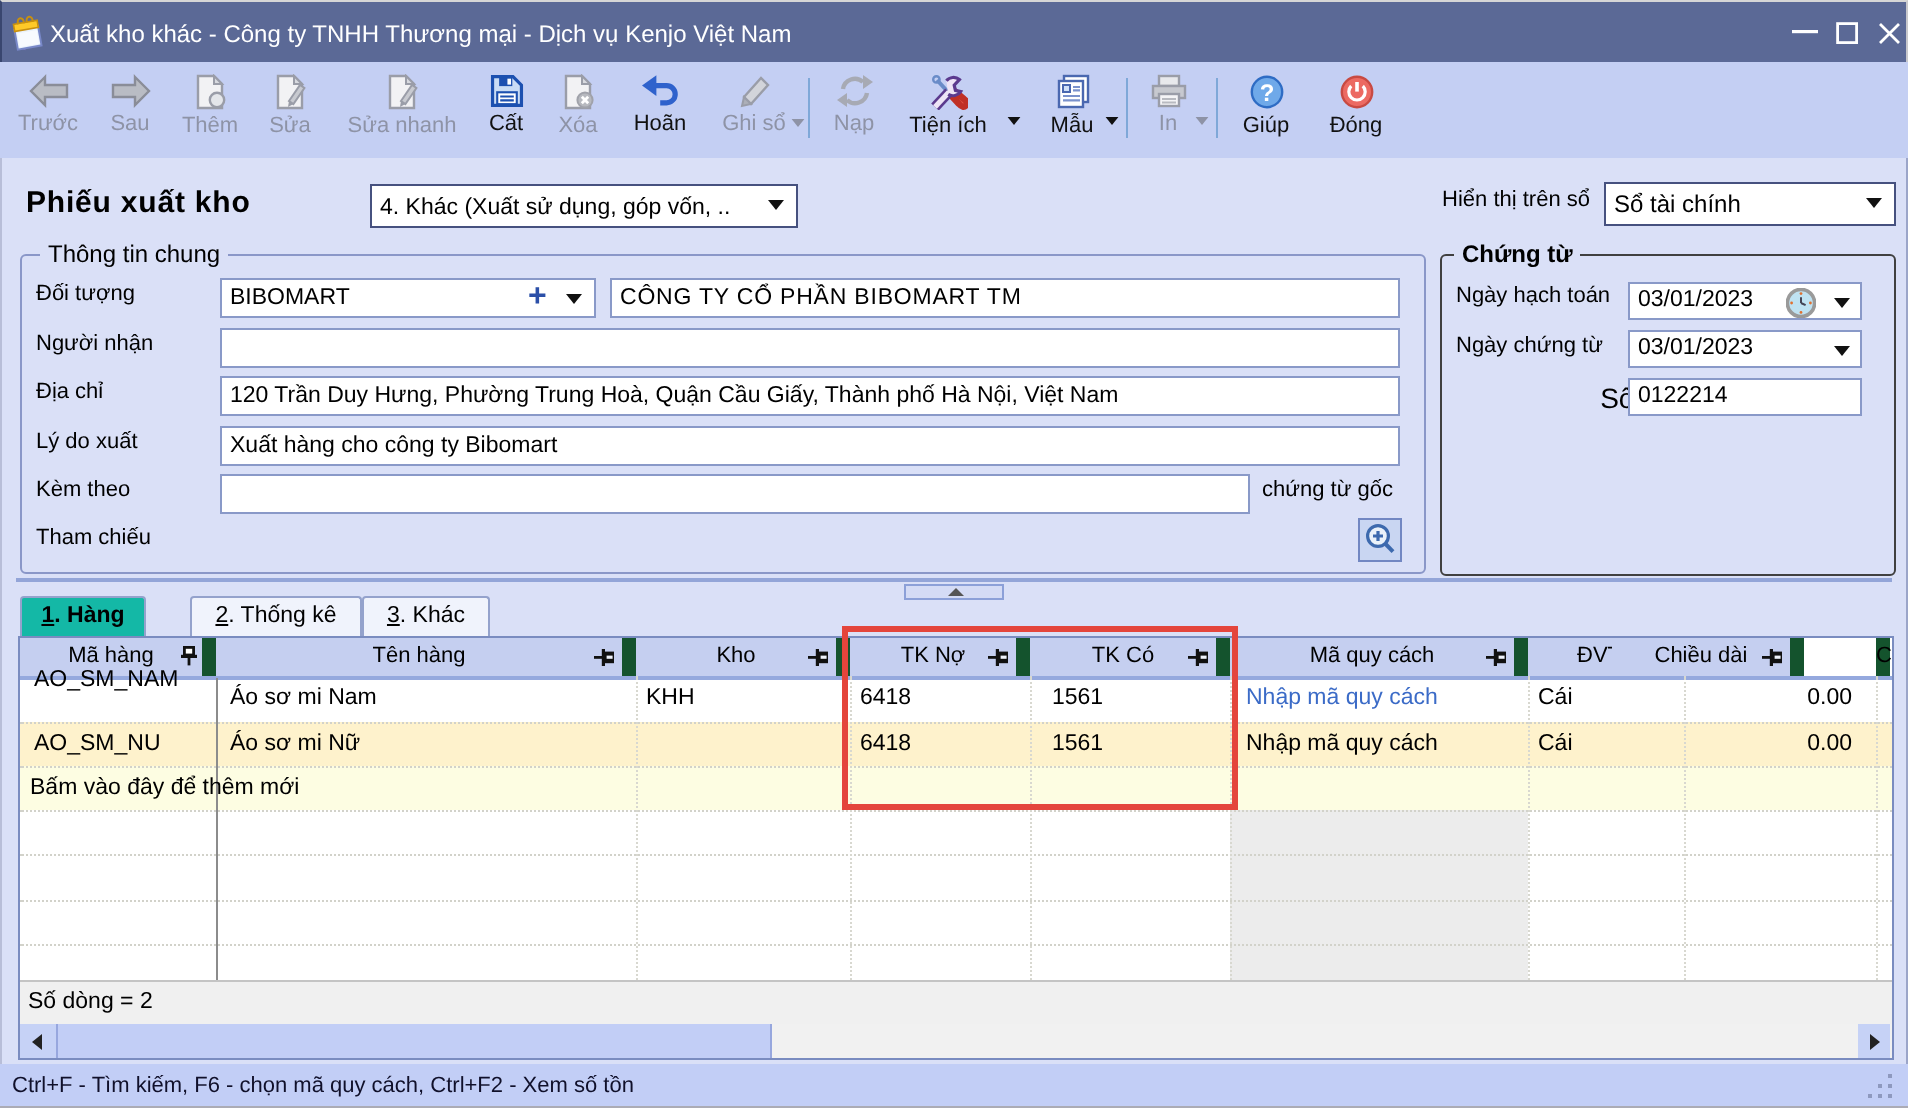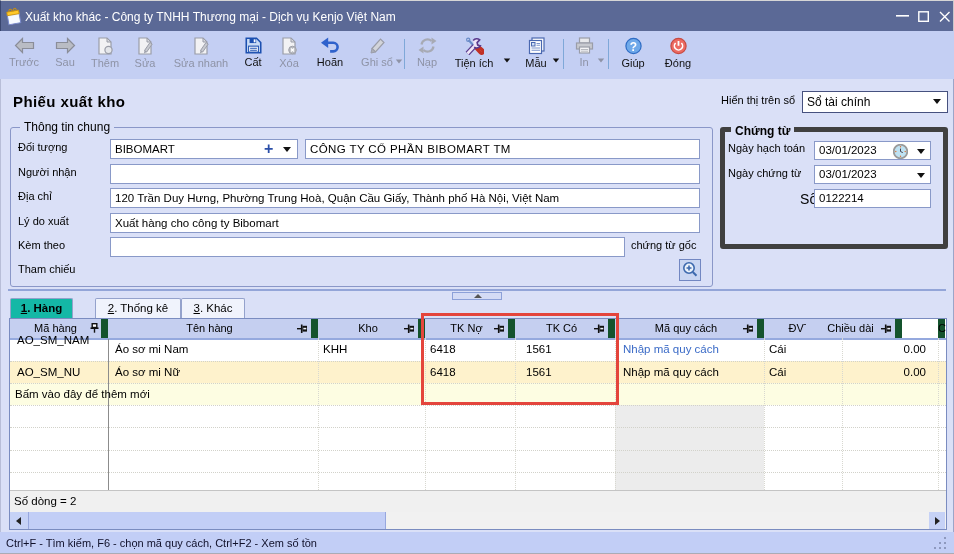--- a/index.html
+++ b/index.html
@@ -189,20 +189,21 @@
         <svg width="17" height="18" viewBox="0 0 17 18">
           <circle cx="8.5" cy="9" r="7.6" fill="#EC6A62" stroke="#C84A42" stroke-width="1.2"></circle>
           <path d="M8.5,4 L8.5,8.8" stroke="#FFFFFF" stroke-width="1.8"></path>
           <path d="M5.6,6 A4.1,4.1 0 1 0 11.4,6" fill="none" stroke="#FFFFFF" stroke-width="1.6"></path>
         </svg>
         <span class="tlabel">Đóng</span>
       </div>
 </div>
 <div class="form" id="form">
 <div class="lbl" style="left:13px;top:14px;font-size:15px;font-weight:bold;width:250px;letter-spacing:0.4px">Phiếu xuất kho</div>
+<div class="ddl" style="left:185px;top:13px;width:214px;height:22px;font-size:11.5px;padding-top:5px">4. Khác (Xuất sử dụng, góp vốn, .. <span class="arr"></span></div>
 <div class="lbl" style="left:700px;top:15px;width:95px;text-align:right;font-size:11px;">Hiển thị trên sổ</div>
 <div class="ddl" style="left:802px;top:12px;width:146px;height:22px;">Sổ tài chính<span class="arr"></span></div>
 <div class="abs" style="left:10px;top:48px;width:703px;height:160px;border:1px solid #8A97C8;border-radius:3px">
         <span class="abs" style="top:-8px;left:9px;background:#DAE0F7;padding:0 4px;font-size:12px;font-weight:normal">Thông tin chung</span>
       </div>
 <div class="lbl" style="left:18px;top:62px;width:150px;text-align:left;font-size:11px;">Đối tượng</div>
 <div class="lbl" style="left:18px;top:86.5px;width:150px;text-align:left;font-size:11px;">Người nhận</div>
 <div class="lbl" style="left:18px;top:111px;width:150px;text-align:left;font-size:11px;">Địa chỉ</div>
 <div class="lbl" style="left:18px;top:135.5px;width:150px;text-align:left;font-size:11px;">Lý do xuất</div>
 <div class="lbl" style="left:18px;top:160px;width:150px;text-align:left;font-size:11px;">Kèm theo</div>
@@ -216,21 +217,21 @@
 <div class="inp" style="left:110px;top:133.5px;width:590px;height:20px">Xuất hàng cho công ty Bibomart</div>
 <div class="inp" style="left:110px;top:158px;width:515px;height:20px"></div>
 <div class="lbl" style="left:631px;top:160px;width:85px;text-align:left;font-size:11px;">chứng từ gốc</div>
 <div class="abs" style="left:679px;top:180px;width:22px;height:22px;background:#C9D6F2;border:1px solid #7287C2">
 <svg width="20" height="20" viewBox="0 0 20 20" style="position:absolute;left:0;top:0">
 <circle cx="9" cy="8" r="5.2" fill="#EAF2FA" stroke="#3D6AAE" stroke-width="1.6"></circle>
 <path d="M9,5.5 v5 M6.5,8 h5" stroke="#3D6AAE" stroke-width="1.6"></path>
 <path d="M12.8,12 L16.5,15.8" stroke="#3D6AAE" stroke-width="2"></path>
 </svg>
       </div>
-<div class="abs" style="left:720px;top:48px;width:228px;height:122px;border:5px solid #404040;border-radius:3px">
+<div class="abs" style="left:720px;top:48px;width:228px;height:161px;border:1px solid #404040;border-radius:3px">
         <span class="abs" style="top:-8px;left:6px;background:#DAE0F7;padding:0 4px;font-size:12px;font-weight:bold">Chứng từ</span>
       </div>
 <div class="lbl" style="left:728px;top:63px;width:150px;text-align:left;font-size:11px;">Ngày hạch toán</div>
 <div class="lbl" style="left:728px;top:87.5px;width:150px;text-align:left;font-size:11px;">Ngày chứng từ</div>
 <div class="lbl" style="left:728px;top:111.5px;width:150px;text-align:right;font-size:14px;">Số chứng từ</div>
 <div class="inp" style="left:814px;top:61.5px;width:117px;height:19px;padding-top:1px">03/01/2023<svg width="15" height="15" viewBox="0 0 15 15" style="position:absolute;right:22px;top:2px">
           <circle cx="7.5" cy="7.5" r="6.8" fill="#BFE2F2" stroke="#9A9A9A" stroke-width="1.8"></circle>
           <circle cx="7.5" cy="2.8" r="0.7" fill="#E07030"></circle>
           <circle cx="7.5" cy="12.2" r="0.7" fill="#E07030"></circle>
           <circle cx="2.8" cy="7.5" r="0.7" fill="#E07030"></circle>

